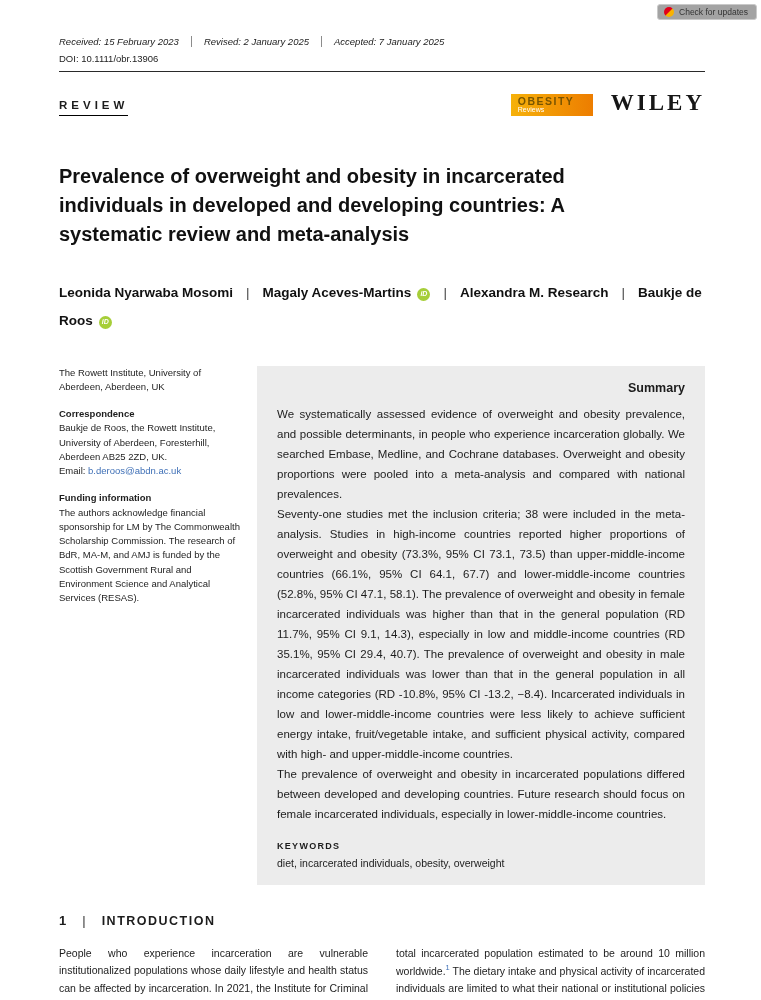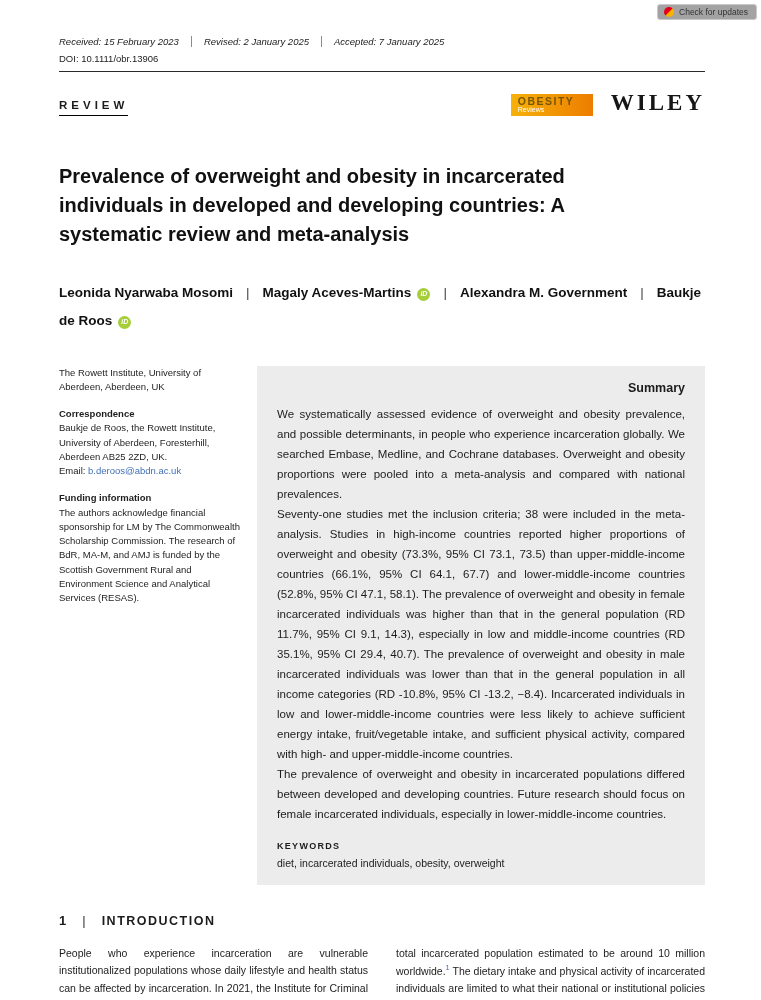--- a/index.html
+++ b/index.html
@@ -104,21 +104,21 @@
         <span class="t1">OBESITY</span>
         <span class="t2">Reviews</span>
       </span>
       <span class="wiley-logo">WILEY</span>
     </span>
   </div>
 
   <h1 class="title">Prevalence of overweight and obesity in incarcerated individuals in developed and developing countries: A systematic review and meta-analysis</h1>
 
   <div class="authors">
-    <span>Leonida Nyarwaba Mosomi</span><span class="author-sep">|</span><span>Magaly Aceves-Martins</span><span class="orcid-icon" style="background:#A6CE39">iD</span><span class="author-sep">|</span><span>Alexandra M. Government</span><span class="author-sep">|</span><span>Baukje de Roos</span><span class="orcid-icon" style="background:#A6CE39">iD</span>
+    <span>Leonida Nyarwaba Mosomi</span><span class="author-sep">|</span><span>Magaly Aceves-Martins</span><span class="orcid-icon" style="background:#A6CE39">iD</span><span class="author-sep">|</span><span>Alexandra M. Research</span><span class="author-sep">|</span><span>Baukje de Roos</span><span class="orcid-icon" style="background:#A6CE39">iD</span>
   </div>
 
   <div class="main-grid">
 
     <div class="sidebar">
       <div class="block">The Rowett Institute, University of Aberdeen, Aberdeen, UK</div>
       <div class="block">
         <div class="blk-head">Correspondence</div>
         <div>Baukje de Roos, the Rowett Institute, University of Aberdeen, Foresterhill, Aberdeen AB25 2ZD, UK.</div>
         <div><span>Email: </span><a class="link" style="color:#3e6fb6">b.deroos@abdn.ac.uk</a></div>

